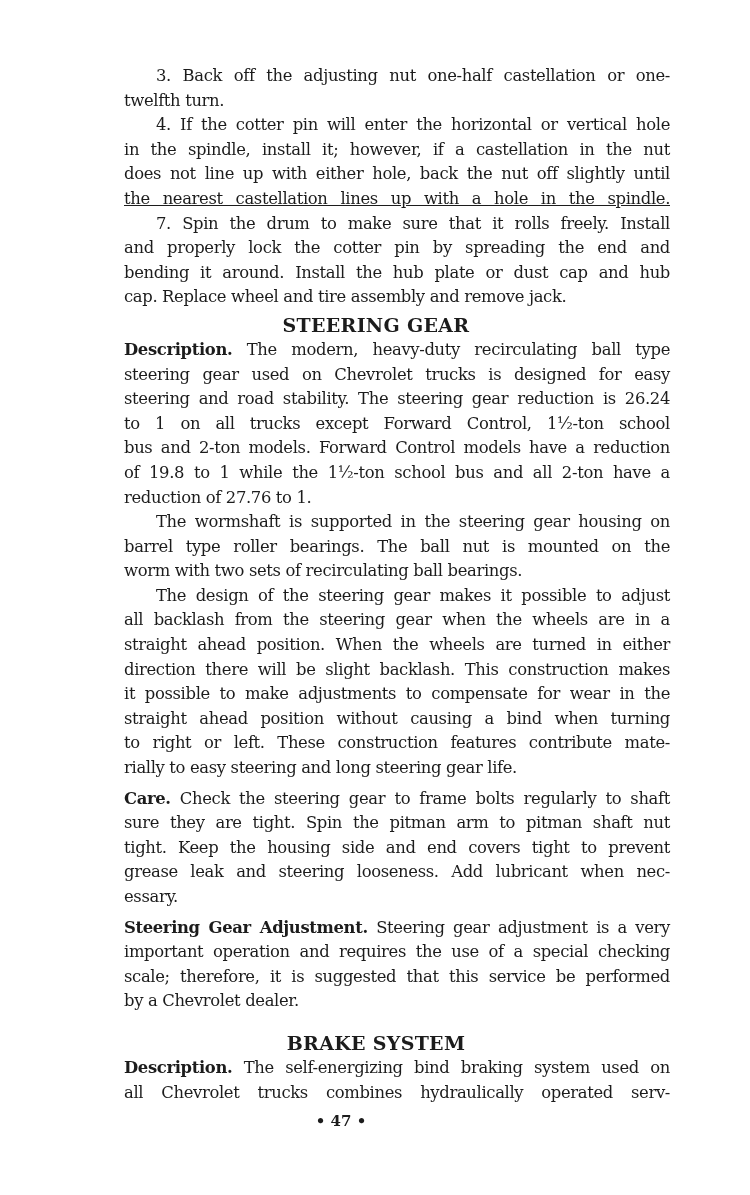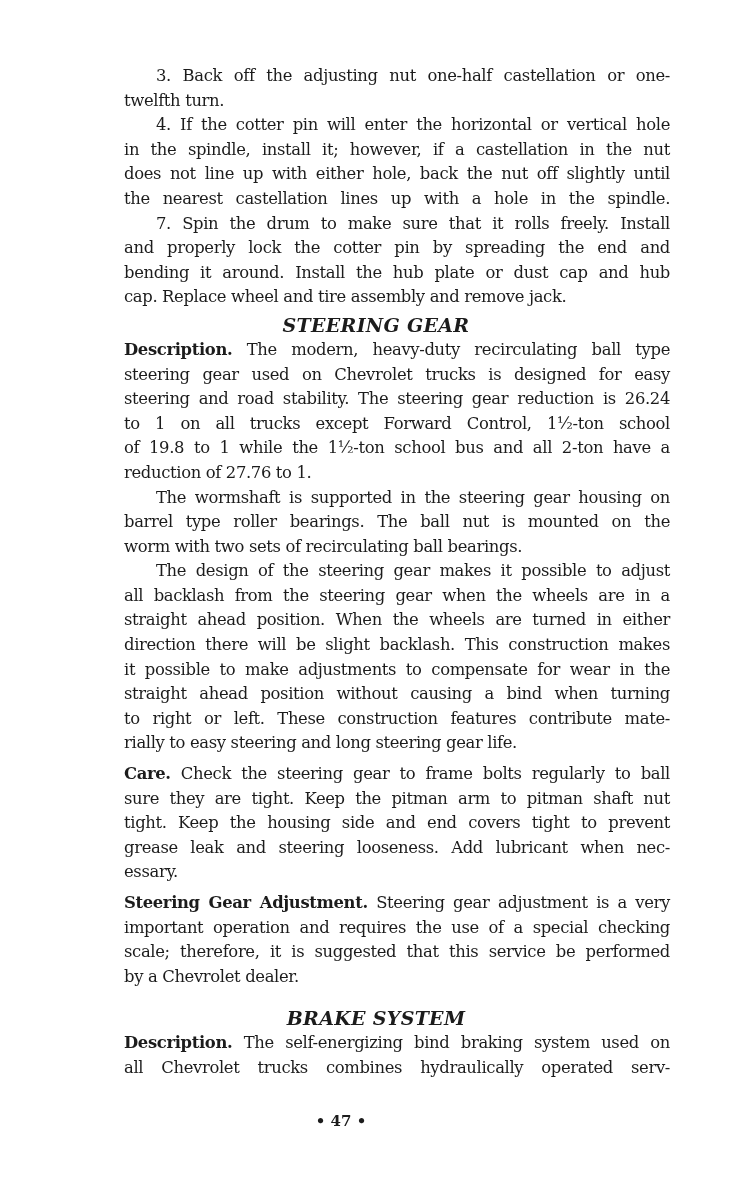--- a/index.html
+++ b/index.html
@@ -21,21 +21,21 @@
       text-align-last: justify;
       letter-spacing: -0.35px;
       margin-left: 42px;
     }
     .line.last { text-align-last: left; }
     .line.indent { padding-left: 32px; }
     .line.gap-before { margin-top: 6px; }
     .b { font-weight: bold; }
     .heading {
       display: block; text-align: center; font-weight: bold;
-      font-size: 19px; line-height: 26px; height: 26px; letter-spacing: 0.3px; font-style: italic;
+      font-size: 19px; line-height: 26px; height: 26px; letter-spacing: 0.3px;
     }
     .h1 { margin-top: 2px; }
     .h2 { margin-top: 16px; }
     .footer {
       position: absolute; top: 1112px; left: 0; width: 682px;
       text-align: center; font-weight: bold; font-size: 15px;
     }
   </style>
 </head>
 <body>
@@ -44,37 +44,38 @@
 
   <div>
     <span class="line indent">3. Back off the adjusting nut one-half castellation or one-</span>
     <span class="line last">twelfth turn.</span>
   </div>
 
   <div>
     <span class="line indent">4. If the cotter pin will enter the horizontal or vertical hole</span>
     <span class="line">in the spindle, install it; however, if a castellation in the nut</span>
     <span class="line">does not line up with either hole, back the nut off slightly until</span>
-    <span class="line last" style="text-align-last: justify;">the nearest castellation lines up with a hole in the spindle.</span>
+    <span class="line last" style="text-align-last: justify; text-decoration: underline;">the nearest castellation lines up with a hole in the spindle.</span>
   </div>
 
   <div>
     <span class="line indent">7. Spin the drum to make sure that it rolls freely. Install</span>
     <span class="line">and properly lock the cotter pin by spreading the end and</span>
     <span class="line">bending it around. Install the hub plate or dust cap and hub</span>
     <span class="line last">cap. Replace wheel and tire assembly and remove jack.</span>
   </div>
 
   <span class="heading h1">STEERING GEAR</span>
 
   <div>
     <span class="line"><span class="b">Description.</span><span> The modern, heavy-duty recirculating ball type</span></span>
     <span class="line">steering gear used on Chevrolet trucks is designed for easy</span>
     <span class="line">steering and road stability. The steering gear reduction is 26.24</span>
     <span class="line">to 1 on all trucks except Forward Control, 1½-ton school</span>
+    <span class="line">bus and 2-ton models. Forward Control models have a reduction</span>
     <span class="line">of 19.8 to 1 while the 1½-ton school bus and all 2-ton have a</span>
     <span class="line last">reduction of 27.76 to 1.</span>
   </div>
 
   <div>
     <span class="line indent">The wormshaft is supported in the steering gear housing on</span>
     <span class="line">barrel type roller bearings. The ball nut is mounted on the</span>
     <span class="line last">worm with two sets of recirculating ball bearings.</span>
   </div>
 
@@ -83,22 +84,22 @@
     <span class="line">all backlash from the steering gear when the wheels are in a</span>
     <span class="line">straight ahead position. When the wheels are turned in either</span>
     <span class="line">direction there will be slight backlash. This construction makes</span>
     <span class="line">it possible to make adjustments to compensate for wear in the</span>
     <span class="line">straight ahead position without causing a bind when turning</span>
     <span class="line">to right or left. These construction features contribute mate-</span>
     <span class="line last">rially to easy steering and long steering gear life.</span>
   </div>
 
   <div>
-    <span class="line gap-before"><span class="b">Care.</span><span> Check the steering gear to frame bolts regularly to ball</span></span>
-    <span class="line">sure they are tight. Keep the pitman arm to pitman shaft nut</span>
+    <span class="line gap-before"><span class="b">Care.</span><span> Check the steering gear to frame bolts regularly to shaft</span></span>
+    <span class="line">sure they are tight. Spin the pitman arm to pitman shaft nut</span>
     <span class="line">tight. Keep the housing side and end covers tight to prevent</span>
     <span class="line">grease leak and steering looseness. Add lubricant when nec-</span>
     <span class="line last">essary.</span>
   </div>
 
   <div>
     <span class="line gap-before"><span class="b">Steering Gear Adjustment.</span><span> Steering gear adjustment is a very</span></span>
     <span class="line">important operation and requires the use of a special checking</span>
     <span class="line">scale; therefore, it is suggested that this service be performed</span>
     <span class="line last">by a Chevrolet dealer.</span>

